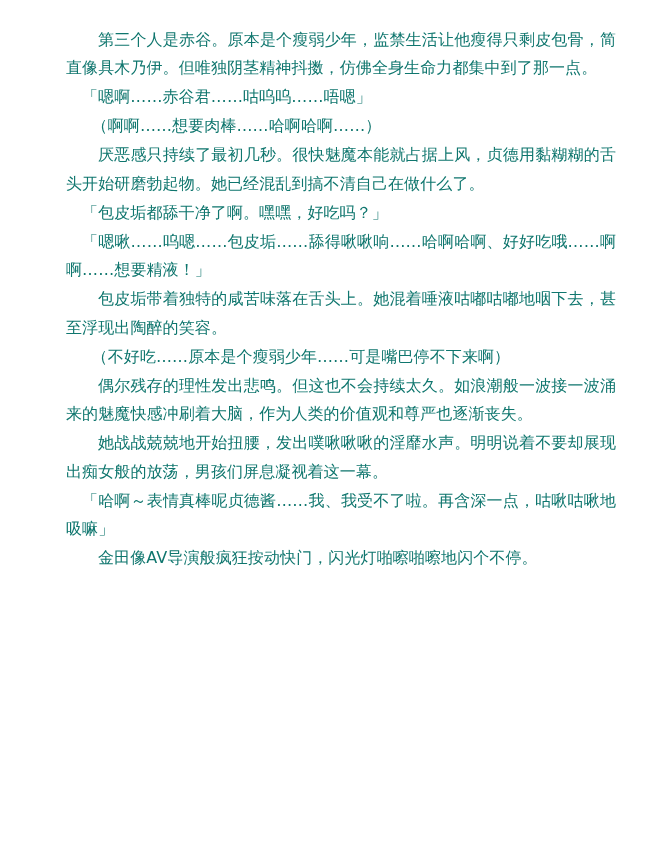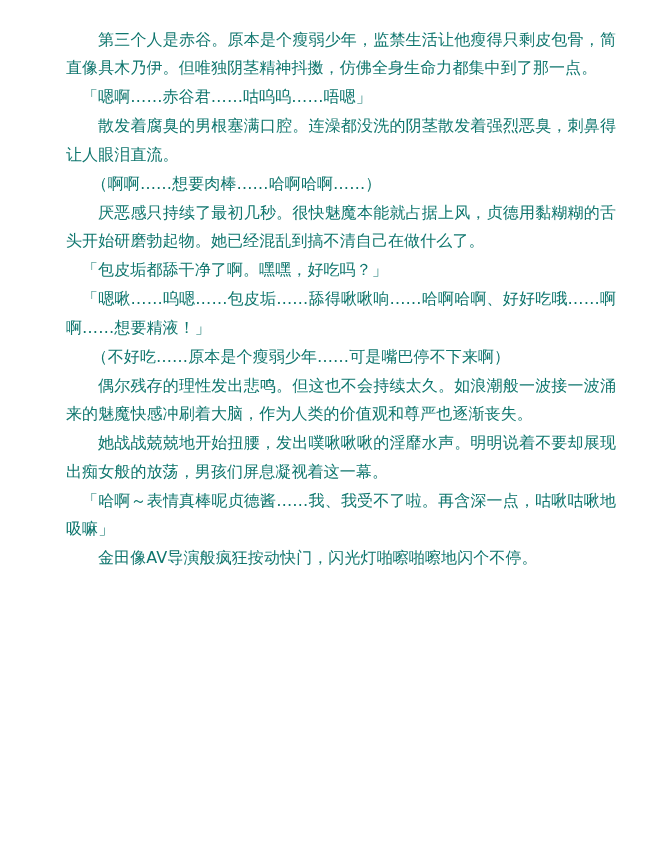--- a/index.html
+++ b/index.html
@@ -43,24 +43,24 @@
     text-indent: 1.6em;
   }
 </style>
 </head>
 <body>
 
 <div class="page">
   <div class="doc-body">
     <p class="indent">第三个人是赤谷。原本是个瘦弱少年，监禁生活让他瘦得只剩皮包骨，简直像具木乃伊。但唯独阴茎精神抖擞，仿佛全身生命力都集中到了那一点。</p>
     <p class="quote">「嗯啊……赤谷君……咕呜呜……唔嗯」</p>
-    <p class="indent">散发着腐臭的男根塞满口腔。连澡都没洗的阴茎散发着强烈恶臭，刺鼻得让人眼泪直流。</p>
     <p class="paren">（啊啊……想要肉棒……哈啊哈啊……）</p>
     <p class="indent">厌恶感只持续了最初几秒。很快魅魔本能就占据上风，贞德用黏糊糊的舌头开始研磨勃起物。她已经混乱到搞不清自己在做什么了。</p>
     <p class="quote">「包皮垢都舔干净了啊。嘿嘿，好吃吗？」</p>
     <p class="quote">「嗯啾……呜嗯……包皮垢……舔得啾啾响……哈啊哈啊、好好吃哦……啊啊……想要精液！」</p>
+    <p class="indent">包皮垢带着独特的咸苦味落在舌头上。她混着唾液咕嘟咕嘟地咽下去，甚至浮现出陶醉的笑容。</p>
     <p class="paren">（不好吃……原本是个瘦弱少年……可是嘴巴停不下来啊）</p>
     <p class="indent">偶尔残存的理性发出悲鸣。但这也不会持续太久。如浪潮般一波接一波涌来的魅魔快感冲刷着大脑，作为人类的价值观和尊严也逐渐丧失。</p>
     <p class="indent">她战战兢兢地开始扭腰，发出噗啾啾啾的淫靡水声。明明说着不要却展现出痴女般的放荡，男孩们屏息凝视着这一幕。</p>
     <p class="quote">「哈啊～表情真棒呢贞德酱……我、我受不了啦。再含深一点，咕啾咕啾地吸嘛」</p>
     <p class="indent">金田像AV导演般疯狂按动快门，闪光灯啪嚓啪嚓地闪个不停。</p>
   </div>
 </div>
 
 </body></html>

